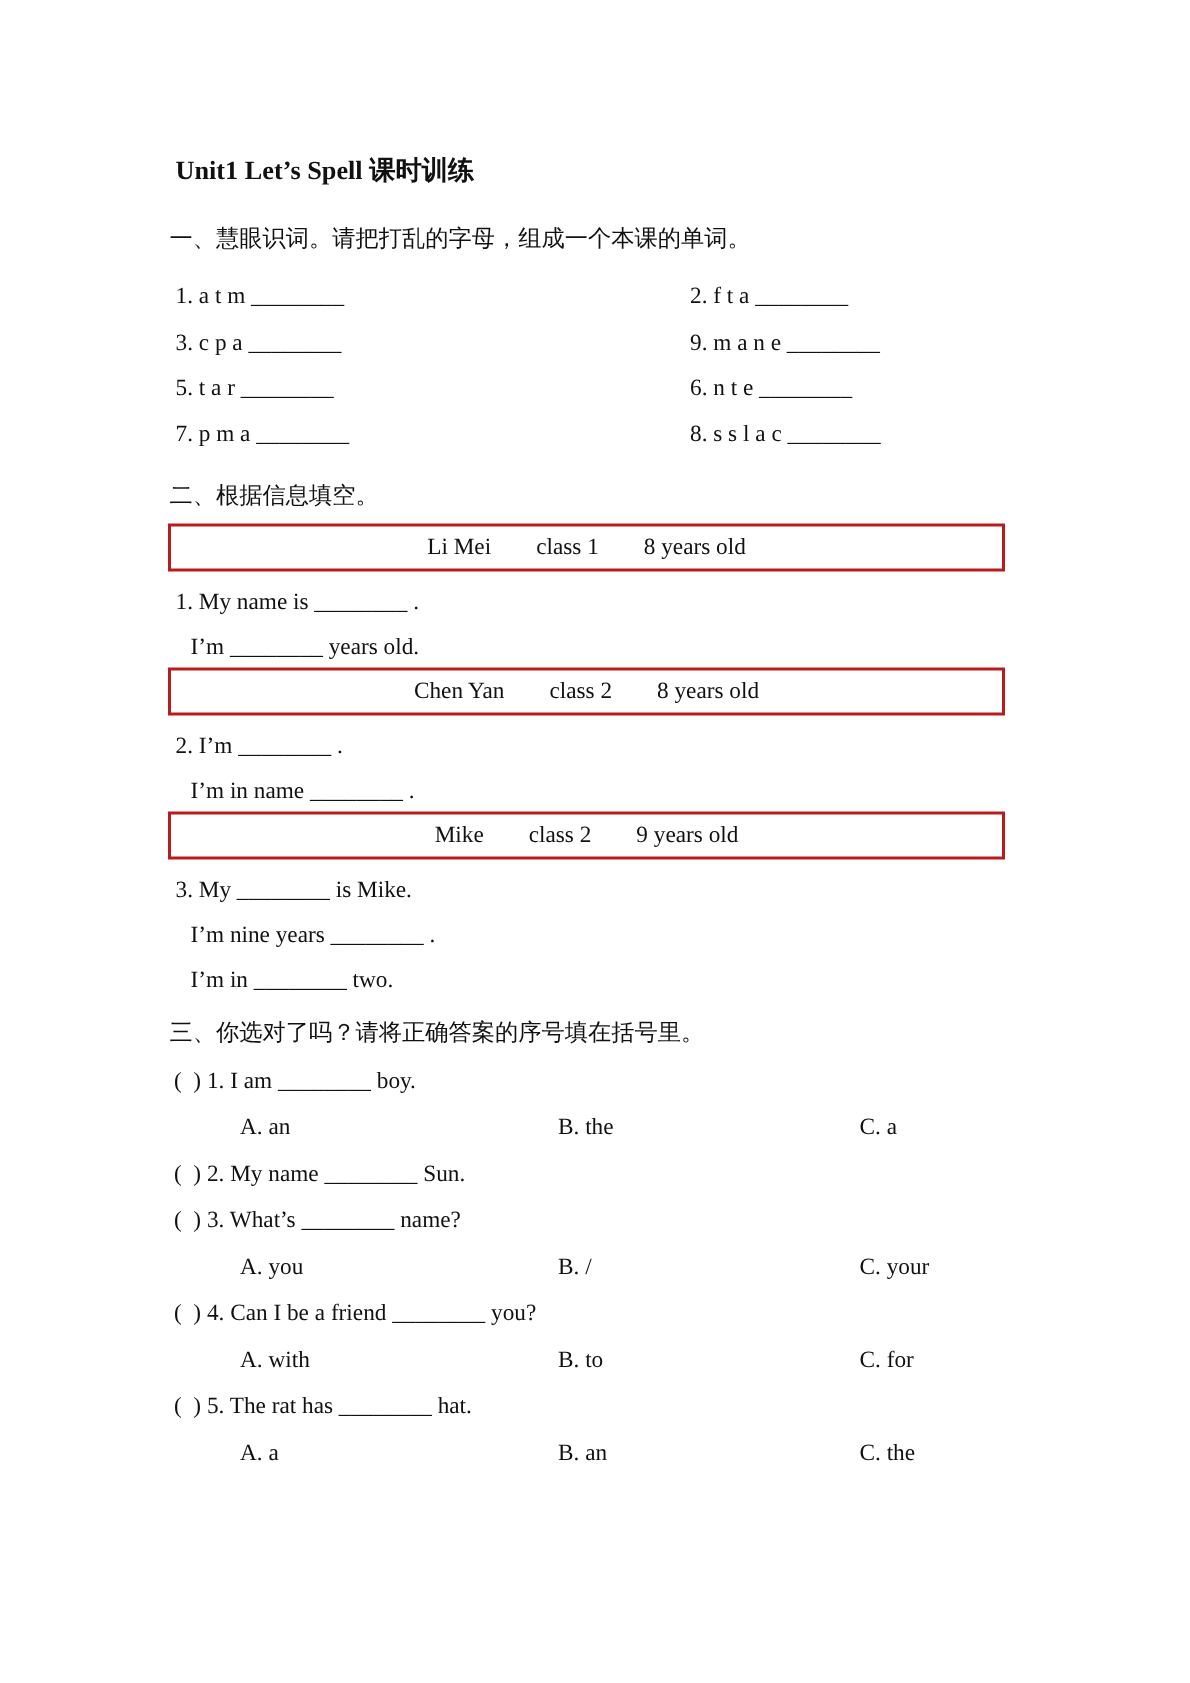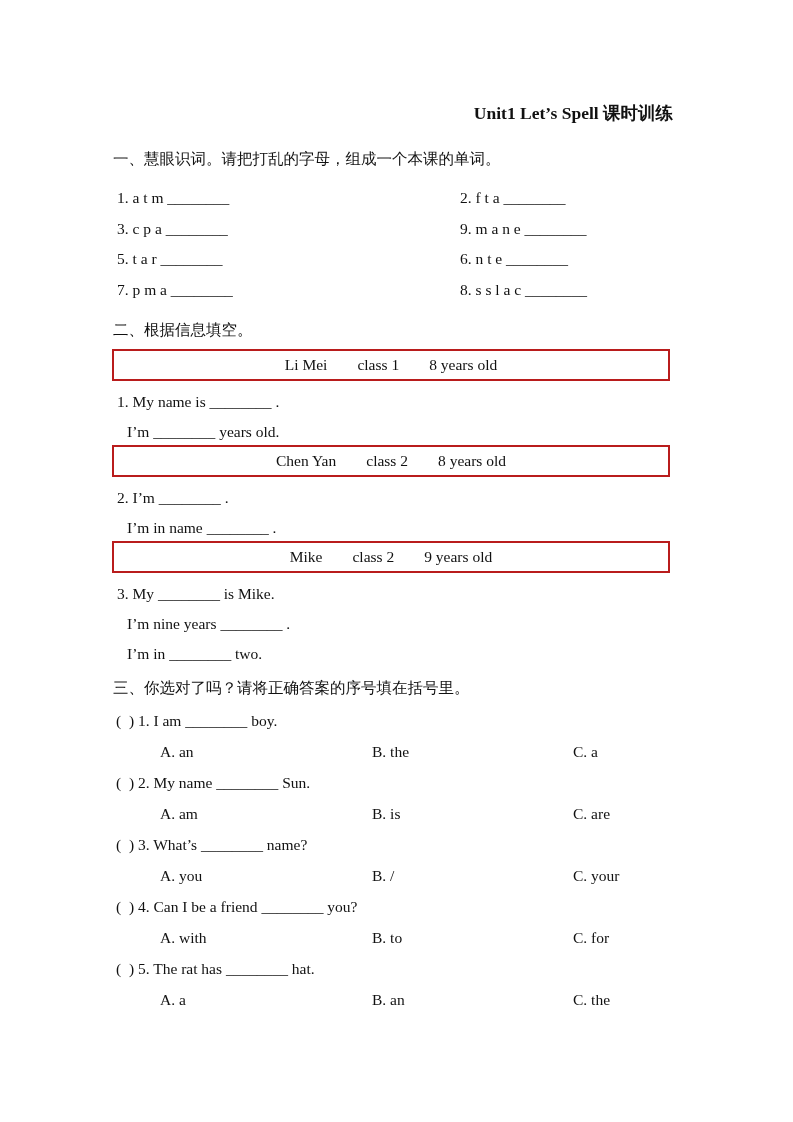--- a/index.html
+++ b/index.html
@@ -10,21 +10,21 @@
     font-family: "Liberation Serif", "DejaVu Serif", serif;
     font-size: 15.5px;
     overflow: hidden;
   }
   .page { padding: 0 120px 0 117px; box-sizing: border-box; }
 
   .title {
     margin: 103px 0 0 0;
     font-size: 17.5px;
     font-weight: bold;
-    text-align: right;
+    text-align: left;
     line-height: 21px;
     white-space: pre;
   }
 
   .heading {
     font-family: Liberation Mono, monospace;
     font-size: 15.5px;
     line-height: 20px;
     white-space: pre;
   }
@@ -116,25 +116,20 @@
   <div class="heading h-sec3">三、你选对了吗？请将正确答案的序号填在括号里。</div>
 
   <div class="question q-first">(  ) 1. I am ________ boy.</div>
   <div class="options">
     <span class="opt">A. an</span>
     <span class="opt">B. the</span>
     <span class="opt">C. a</span>
   </div>
 
   <div class="question">(  ) 2. My name ________ Sun.</div>
-  <div class="options">
-    <span class="opt">A. am</span>
-    <span class="opt">B. is</span>
-    <span class="opt">C. are</span>
-  </div>
 
   <div class="question">(  ) 3. What’s ________ name?</div>
   <div class="options">
     <span class="opt">A. you</span>
     <span class="opt">B. /</span>
     <span class="opt">C. your</span>
   </div>
 
   <div class="question">(  ) 4. Can I be a friend ________ you?</div>
   <div class="options">

